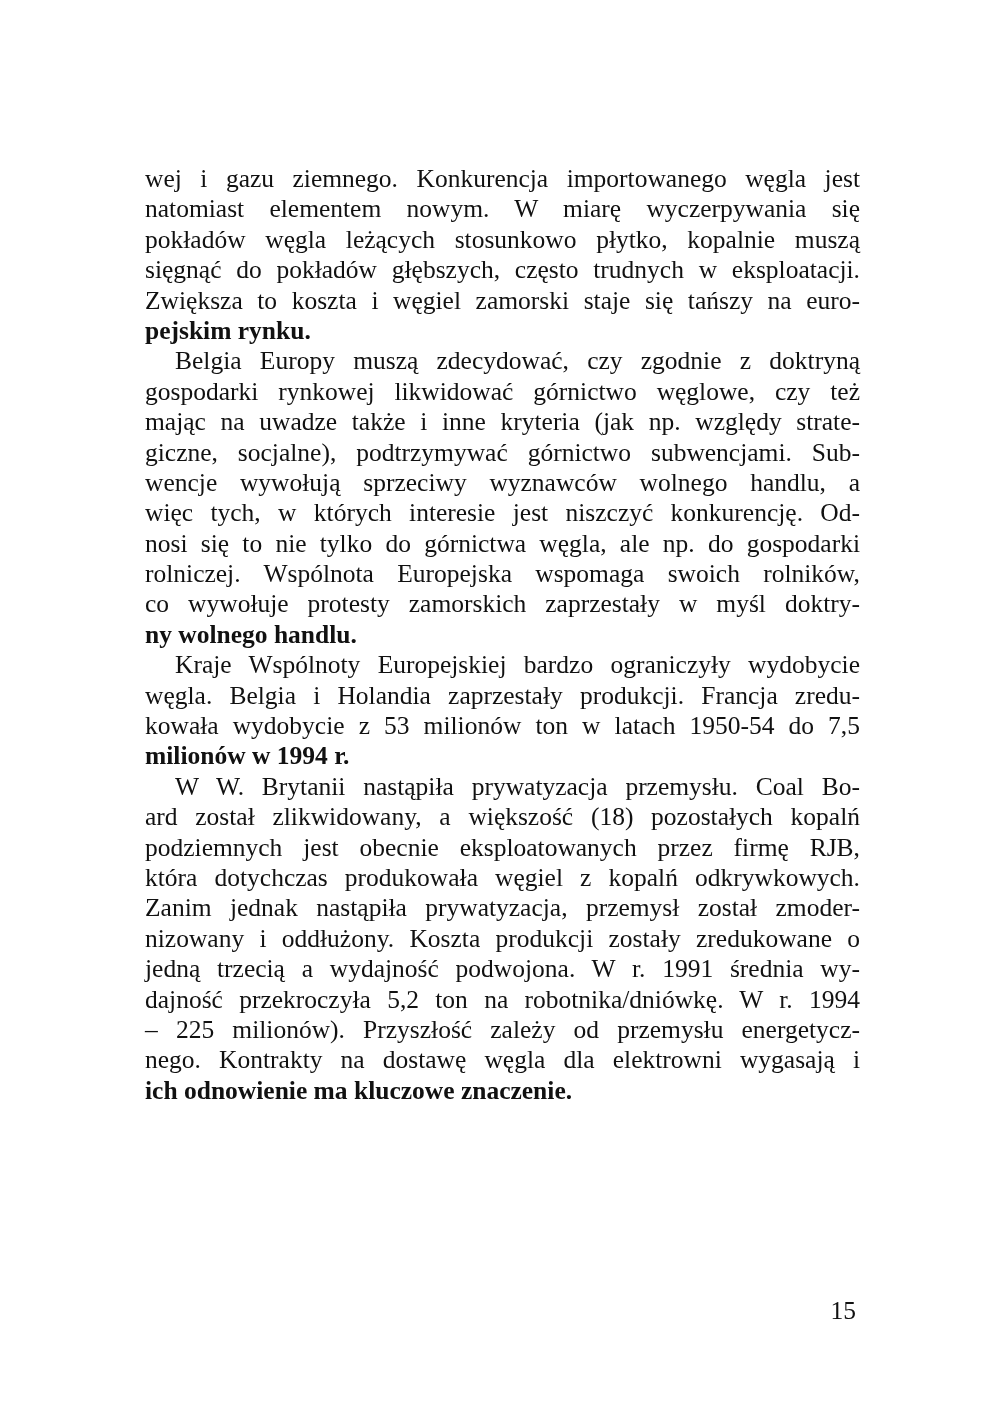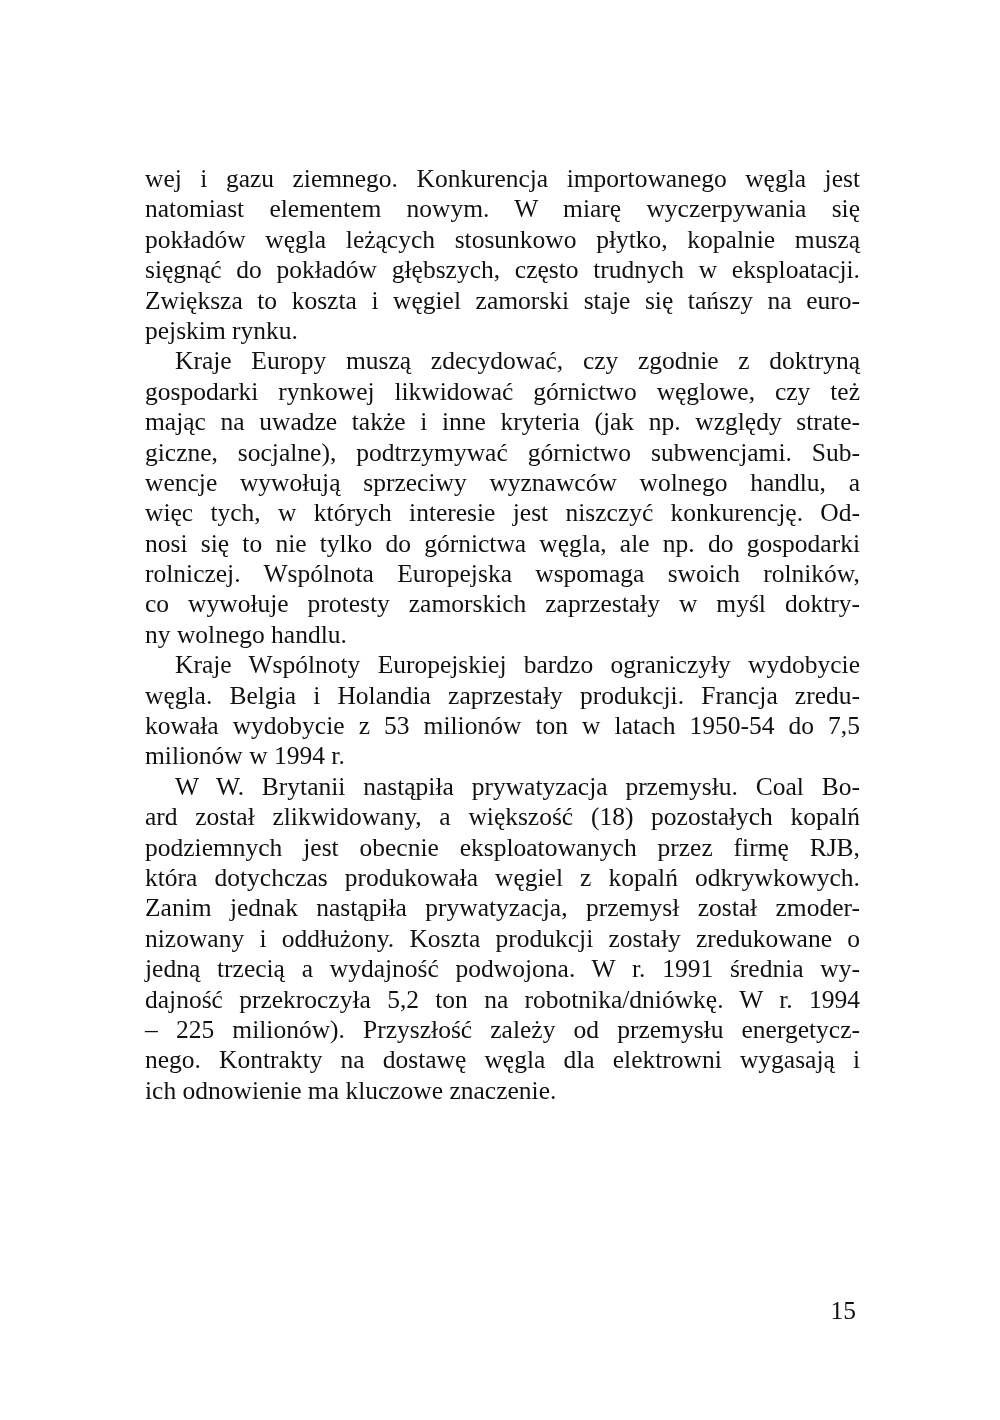--- a/index.html
+++ b/index.html
@@ -36,20 +36,21 @@
       font-size: 25.5px;
       line-height: 30.4px;
       height: 30.4px;
       white-space: nowrap;
       text-align: justify;
       text-align-last: justify;
     }
     .line.last {
       text-align: left;
       text-align-last: left;
+      font-weight: bold;
     }
     .line.indent {
       padding-left: 30px;
     }
     .page-number {
       position: absolute;
       right: 144px;
       top: 1296px;
       font-size: 25.5px;
       line-height: 30px;
@@ -64,21 +65,21 @@
     <p class="paragraph">
       <span class="line">wej i gazu ziemnego. Konkurencja importowanego węgla jest</span>
       <span class="line">natomiast elementem nowym. W miarę wyczerpywania się</span>
       <span class="line">pokładów węgla leżących stosunkowo płytko, kopalnie muszą</span>
       <span class="line">sięgnąć do pokładów głębszych, często trudnych w eksploatacji.</span>
       <span class="line">Zwiększa to koszta i węgiel zamorski staje się tańszy na euro-</span>
       <span class="line last">pejskim rynku.</span>
     </p>
 
     <p class="paragraph">
-      <span class="line indent">Kraje Europy muszą zdecydować, czy zgodnie z doktryną</span>
+      <span class="line indent">Belgia Europy muszą zdecydować, czy zgodnie z doktryną</span>
       <span class="line">gospodarki rynkowej likwidować górnictwo węglowe, czy też</span>
       <span class="line">mając na uwadze także i inne kryteria (jak np. względy strate-</span>
       <span class="line">giczne, socjalne), podtrzymywać górnictwo subwencjami. Sub-</span>
       <span class="line">wencje wywołują sprzeciwy wyznawców wolnego handlu, a</span>
       <span class="line">więc tych, w których interesie jest niszczyć konkurencję. Od-</span>
       <span class="line">nosi się to nie tylko do górnictwa węgla, ale np. do gospodarki</span>
       <span class="line">rolniczej. Wspólnota Europejska wspomaga swoich rolników,</span>
       <span class="line">co wywołuje protesty zamorskich zaprzestały w myśl doktry-</span>
       <span class="line last">ny wolnego handlu.</span>
     </p>

